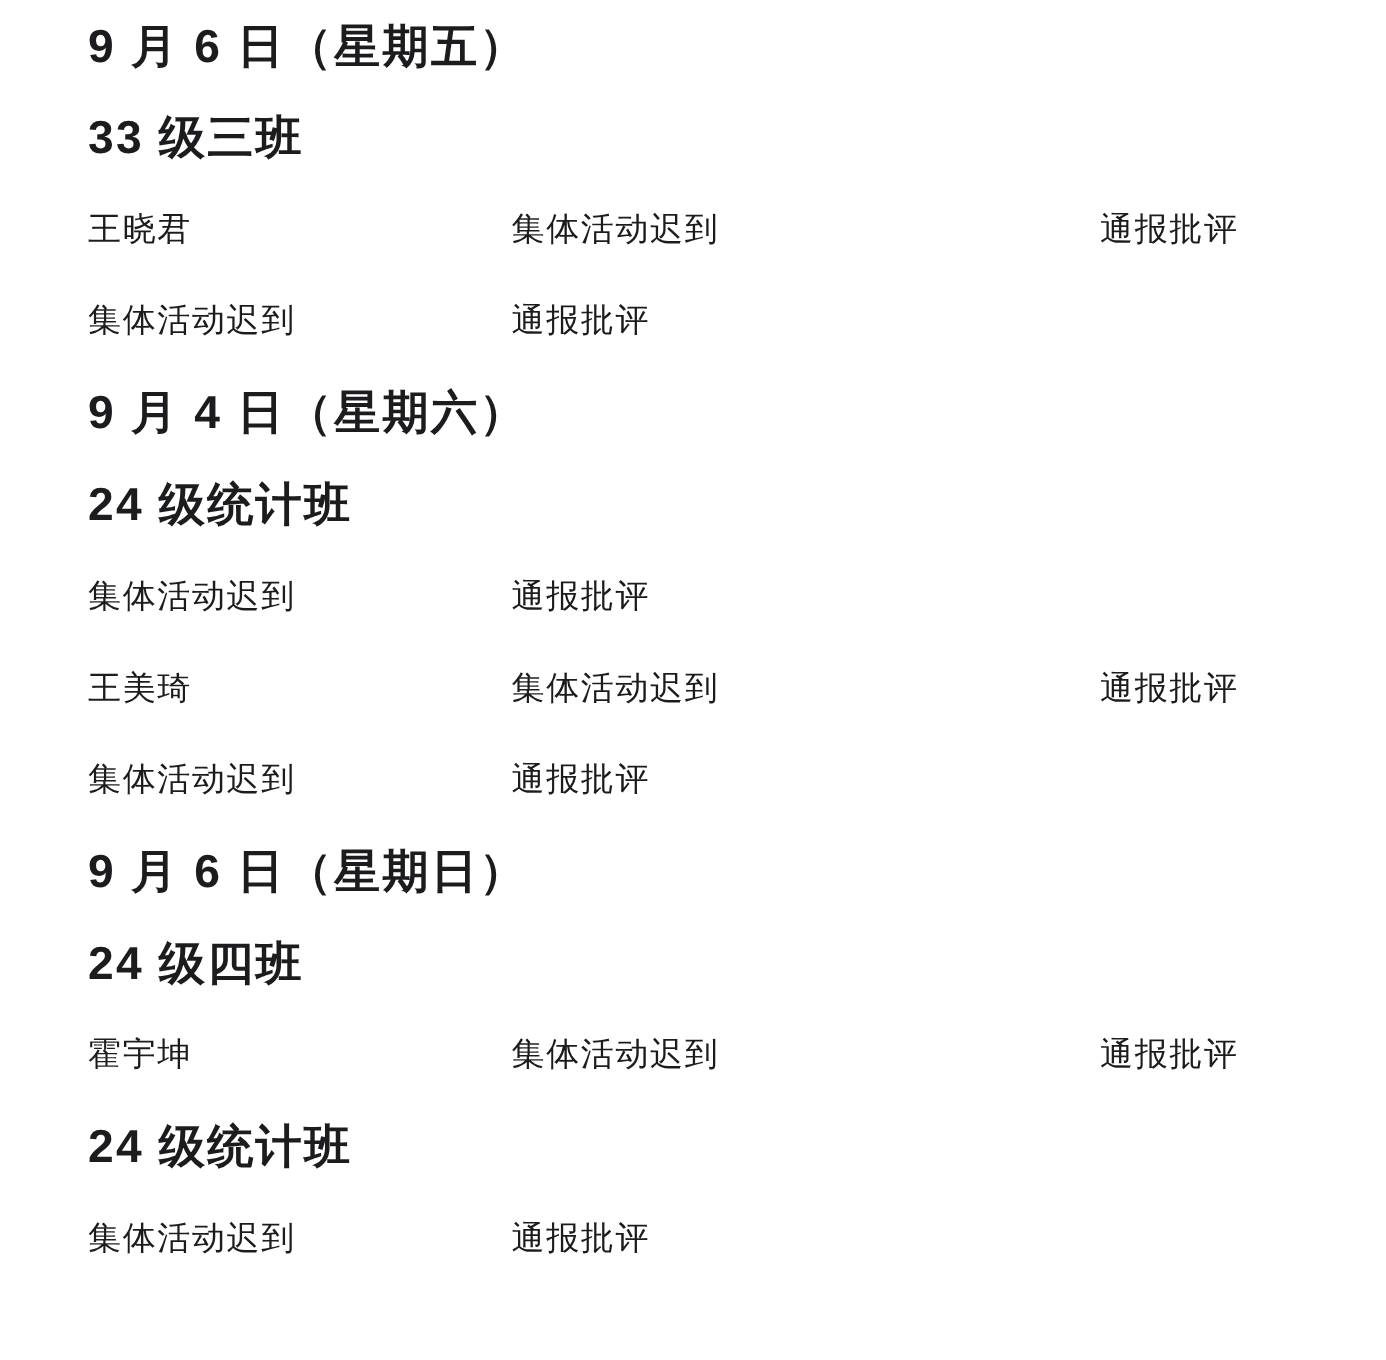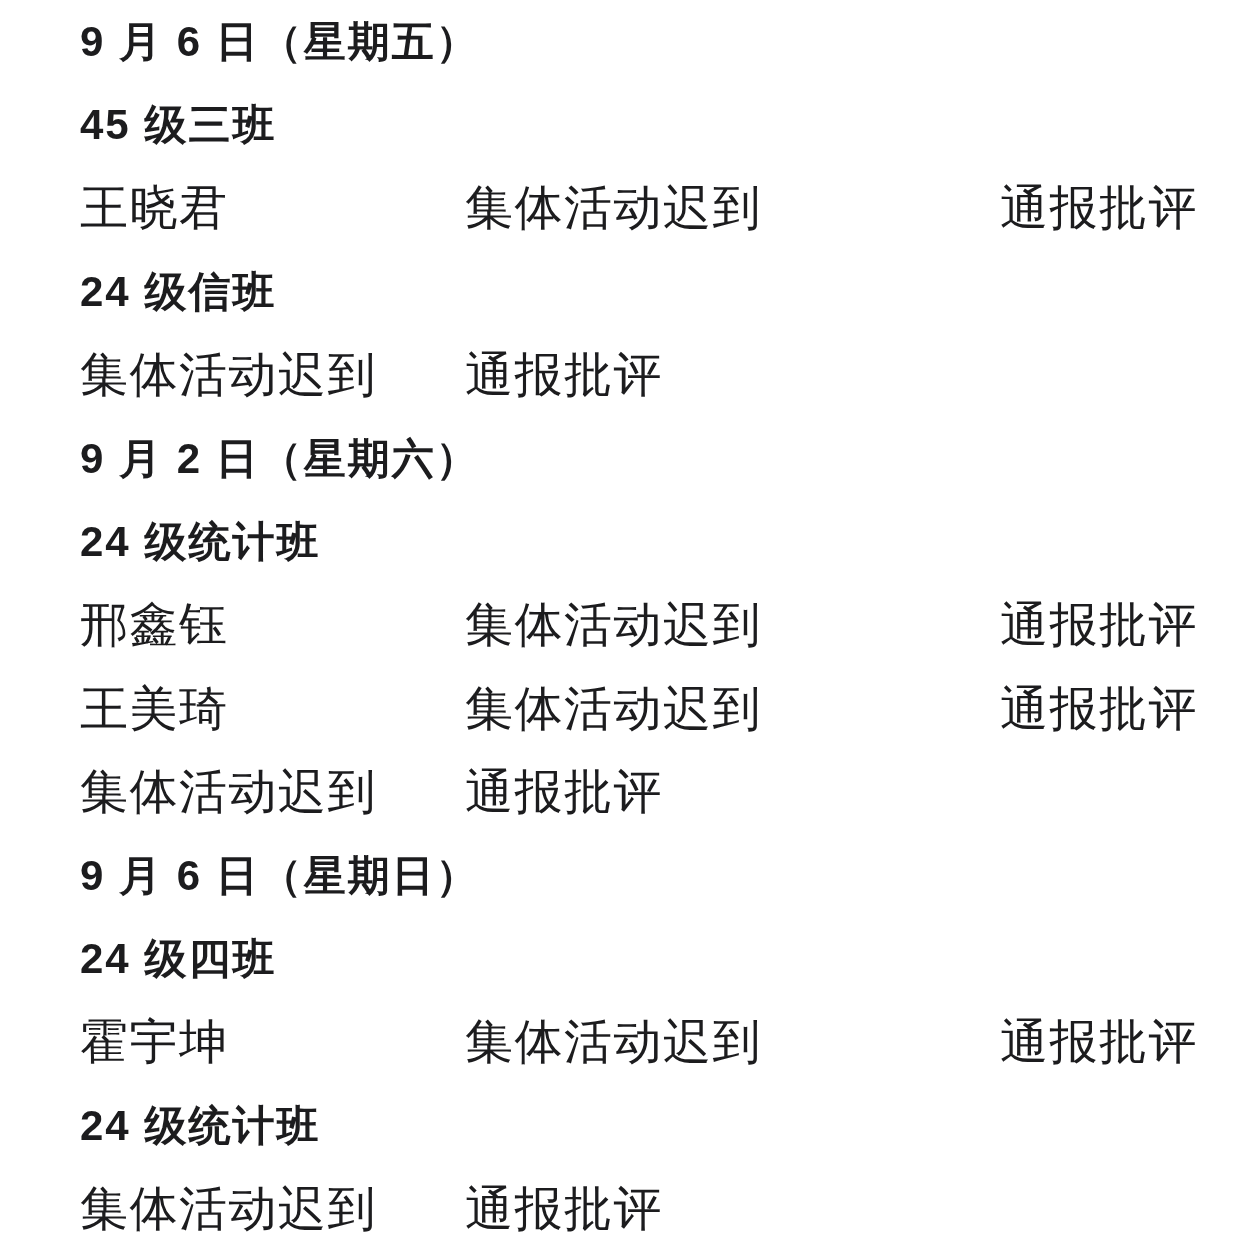--- a/index.html
+++ b/index.html
@@ -26,56 +26,54 @@
   }
   .heading {
     font-weight: 700;
     font-size: 42px;
     letter-spacing: 2px;
   }
   .entry {
     display: grid;
     grid-template-columns: 385px 535px 1fr;
     align-items: center;
-    font-size: 48px;
+    font-size: 30px;
     font-weight: 400;
     letter-spacing: 1.5px;
   }
   .cell {
     display: block;
   }
 </style>
 </head>
 <body>
 
 <div class="page">
 
   <div class="line heading">9 月 6 日（星期五）</div>
 
-  <div class="line heading">45 级三班</div>
+  <div class="line heading">33 级三班</div>
 
   <div class="line entry">
     <span class="cell">王晓君</span>
     <span class="cell">集体活动迟到</span>
     <span class="cell">通报批评</span>
   </div>
 
-  <div class="line heading">24 级信班</div>
 
   <div class="line entry">
     <span class="cell">集体活动迟到</span>
     <span class="cell">通报批评</span>
   </div>
 
-  <div class="line heading">9 月 2 日（星期六）</div>
+  <div class="line heading">9 月 4 日（星期六）</div>
 
   <div class="line heading">24 级统计班</div>
 
   <div class="line entry">
-    <span class="cell">邢鑫钰</span>
     <span class="cell">集体活动迟到</span>
     <span class="cell">通报批评</span>
   </div>
 
   <div class="line entry">
     <span class="cell">王美琦</span>
     <span class="cell">集体活动迟到</span>
     <span class="cell">通报批评</span>
   </div>
 

